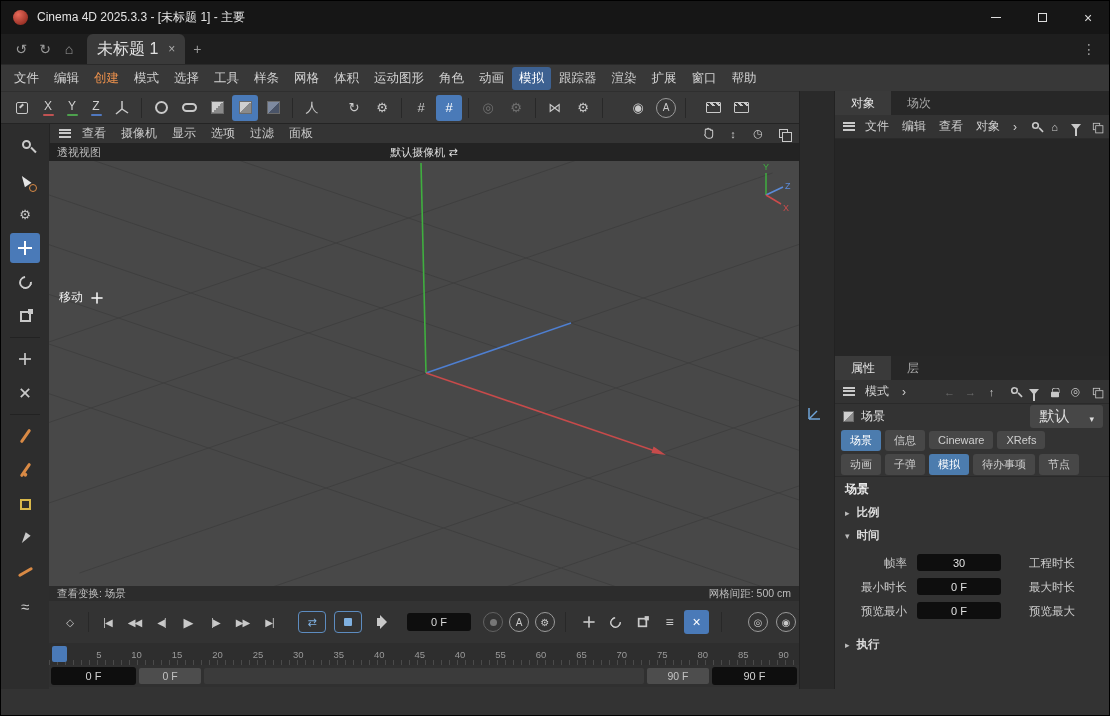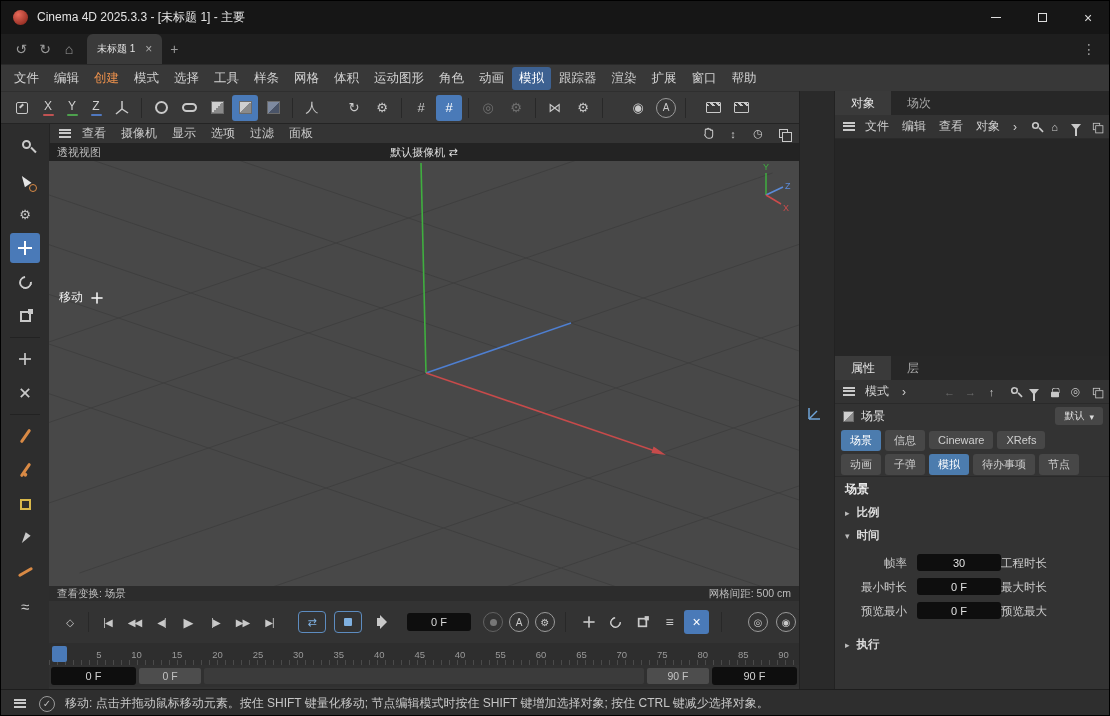--- a/index.html
+++ b/index.html
@@ -20,21 +20,21 @@
   .title{color:#e4e4e4;font-size:12px;white-space:nowrap}
   .winbtns{margin-left:auto;display:flex;height:100%}
   .winbtn{width:46px;height:100%;display:flex;align-items:center;justify-content:center;color:#ddd;font-size:14px}
   .minline{width:10px;height:1px;background:#ddd}
   .maxsq{width:9px;height:9px;border:1px solid #ddd}
 
   
   .tabbar{left:0;top:33px;width:1110px;height:30px;background:#1e1e1e;display:flex;align-items:center;padding-left:8px}
   .tb-ic{width:24px;height:24px;display:inline-flex;align-items:center;justify-content:center;color:#9a9a9a;font-size:14px}
   .doc-tab{height:30px;background:#3a3a3a;display:flex;align-items:center;padding:0 10px;margin-left:6px;
-           border-radius:6px 6px 0 0;color:#e2e2e2;gap:10px;font-size:10px}
+           border-radius:6px 6px 0 0;color:#e2e2e2;gap:10px;font-size:16px}
   .doc-close{color:#aaa;font-size:12px}
   .layout-tabs{display:flex;margin-left:92px;gap:8px;align-items:center}
   .ltab{padding:4px 13px;color:#b5b5b5;border-radius:4px;font-size:12px;white-space:nowrap}
   .ltab.active{color:#74aadf;background:#2b3644;font-weight:bold}
   .overflow-btn{margin-left:auto;margin-right:10px}
 
   
   .menubar{left:0;top:63px;width:1110px;height:27px;background:#383838;display:flex;align-items:center;
            padding:0 6px;gap:1px;border-top:1px solid #2a2a2a}
   .menu-item{padding:3px 7px;color:#d2d2d2;font-size:12.5px;border-radius:3px;white-space:nowrap}
@@ -103,32 +103,32 @@
   .right-panel{left:833px;top:90px;width:277px;height:598px;background:#333;border-left:1px solid #222;overflow:hidden}
   .rp-tabs{height:24px;background:#272727;display:flex;align-items:stretch}
   .rp-tab{padding:0 16px;font-size:12px;color:#a8a8a8;display:flex;align-items:center}
   .rp-tab.active{background:#3a3a3a;color:#e6e6e6}
   .rp-menu{height:24px;background:#333;display:flex;align-items:center;padding:0 5px;gap:1px;font-size:12px;border-bottom:1px solid #2a2a2a}
   .rp-menu .mi{padding:2px 6px;color:#cfcfcf;white-space:nowrap}
   .rp-icons{margin-left:auto;display:flex;gap:2px;align-items:center}
   .rp-icons .btn{width:19px;height:19px;font-size:11px}
   .om-list{height:217px;background:#262626}
   .am-objrow{height:24px;display:flex;align-items:center;padding:0 8px;gap:7px}
-  .preset-btn{margin-left:auto;background:#474747;border-radius:3px;padding:2px 9px;font-size:10px;color:#ddd;
-              display:flex;gap:5px;align-items:center}
+  .preset-btn{margin-left:auto;background:#474747;border-radius:3px;padding:2px 9px;font-size:15px;color:#ddd;
+              display:flex;gap:20px;align-items:center}
   .am-tabsrow{display:flex;gap:4px;padding:0 6px;height:24px;align-items:center}
   .am-tab{background:#474747;border-radius:3px;padding:3px 9px;font-size:11px;color:#cfcfcf;white-space:nowrap}
   .am-tab.selected{background:#4c7cae;color:#fff}
   .am-section{height:25px;display:flex;align-items:center;padding:0 10px;color:#e9e9e9;font-weight:bold;font-size:12px;border-top:1px solid #2a2a2a}
   .am-group{height:23px;display:flex;align-items:center;padding:0 10px;gap:7px;color:#dcdcdc;font-weight:bold;font-size:11.5px}
   .am-row{height:24px;display:flex;align-items:flex-end;font-size:11.5px;color:#c9c9c9}
   .am-label{width:72px;text-align:right;flex:0 0 auto}
   .am-input{margin-left:10px;width:84px;height:17px;background:#0e0e0e;border-radius:3px;display:flex;align-items:center;
             justify-content:center;font-size:11px;color:#e0e0e0;flex:0 0 auto}
-  .am-label2{white-space:nowrap}
+  .am-label2{margin-left:28px;white-space:nowrap}
   .garrow{font-size:9px;color:#bdbdbd}
 
   
   .statusbar{left:0;top:688px;width:1110px;height:28px;background:#2e2e2e;border-top:1px solid #1d1d1d;
              display:flex;align-items:center;padding:0 10px;gap:10px;font-size:12px;color:#c6c6c6}
   .status-check{width:16px;height:16px;border:1px solid #9a9a9a;border-radius:50%;display:flex;align-items:center;
                 justify-content:center;font-size:10px;color:#bdbdbd;flex:0 0 auto}
 
   
   .sh-ham{width:12px;height:9px;background:repeating-linear-gradient(to bottom,currentColor 0 2px,transparent 2px 3.5px)}
@@ -659,21 +659,14 @@
           <span>0 F</span>
         </span>
       <span class="am-label2">预览最大</span>
     </div>
     <div class="am-group" style="margin-top:14px">
       <span class="garrow g g-arr3"></span>
       <span>执行</span>
     </div>
   </div>
 
-  <div class="statusbar abs">
-    <span class="btn" style="width:18px;height:16px">
-        <span class="sh-ham"></span>
-      </span>
-    <span class="status-check g g-check"></span>
-    <span>移动: 点击并拖动鼠标移动元素。按住 SHIFT 键量化移动; 节点编辑模式时按住 SHIFT 键增加选择对象; 按住 CTRL 键减少选择对象。</span>
-  </div>
 
 </div>
 
 </body></html>

